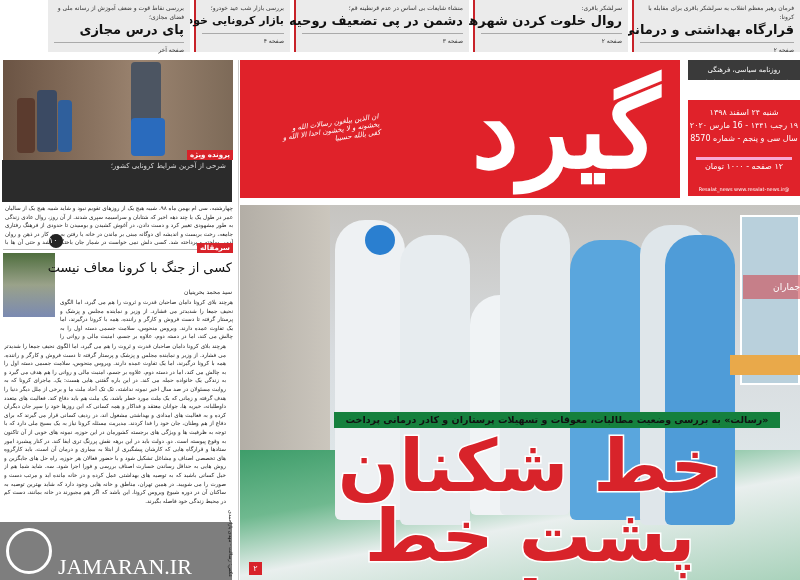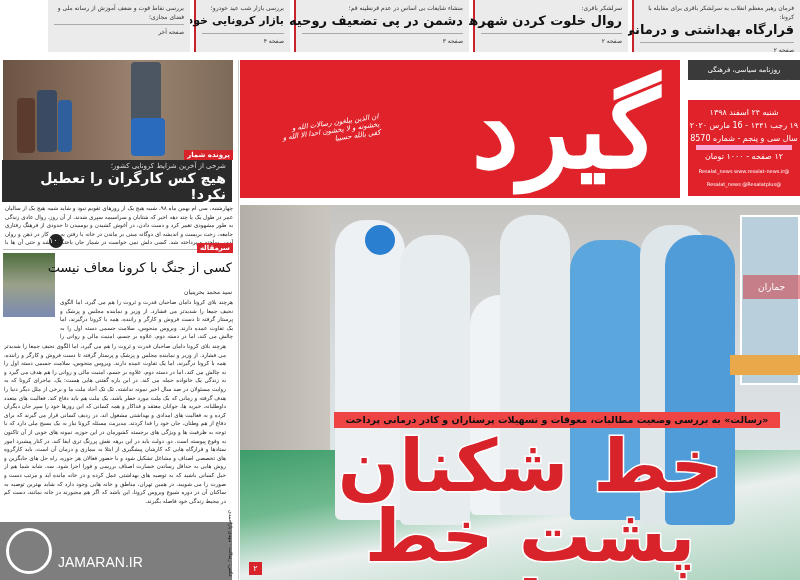--- a/index.html
+++ b/index.html
@@ -23,27 +23,27 @@
 .logo{position:absolute;right:20px;top:0;font-size:106px;color:#fff;font-weight:bold;line-height:140px;font-family:"DejaVu Serif",serif}
 .callig{position:absolute;left:30px;top:60px;width:110px;font-size:7px;color:#fff;transform:rotate(-8deg);font-style:italic}
 .info-dark{position:absolute;left:688px;top:60px;width:112px;height:20px;background:#3a3a3a;color:#fff;font-size:7px;text-align:center;line-height:13px;padding-top:4px}
 .info-red{position:absolute;left:688px;top:100px;width:112px;height:96px;background:#e0222a;color:#fff;text-align:center}
 .info-red .l{font-size:8px;line-height:13px}
 .info-red .soc{font-size:5px;line-height:9px;margin-top:4px}
 .mainphoto{position:absolute;left:240px;top:205px;width:560px;height:375px;background:linear-gradient(180deg,#c6c4c0 0%,#d8dcdf 40%,#dfe7e9 70%,#c5d8d0 100%);overflow:hidden}
 .mp-wall{position:absolute;left:0;top:0;width:90px;height:375px;background:linear-gradient(90deg,#b3aea6,#cbc6bd)}
 .mp-floor{position:absolute;left:0;bottom:0;width:560px;height:130px;background:linear-gradient(170deg,#3e9d6a 0%,#6fb98f 30%,#e9efee 55%,#a9d2bb 100%)}
 .fig{position:absolute;border-radius:30px 30px 6px 6px}
-.sub{position:absolute;left:92px;top:420px;width:452px;background:#ef4444;color:#111;font-size:9.5px;font-weight:bold;text-align:center;line-height:16px;padding:0 4px}
+.sub{position:absolute;left:92px;top:420px;width:452px;background:#15803d;color:#111;font-size:9.5px;font-weight:bold;text-align:center;line-height:16px;padding:0 4px}
 .big{position:absolute;left:250px;width:560px;text-align:center;color:#d8232a;font-weight:bold;font-size:72px;line-height:72px;-webkit-text-stroke:3px #fff;paint-order:stroke fill;font-family:"DejaVu Sans",sans-serif}
 .pbadge{position:absolute;left:249px;top:562px;width:13px;height:13px;background:#d8232a;color:#fff;font-size:8px;text-align:center;line-height:13px}
 .watermark{position:absolute;left:0;top:522px;width:232px;height:58px;background:rgba(20,20,20,.55);color:#fff}
 .watermark .circ{position:absolute;left:6px;top:6px;width:46px;height:46px;border-radius:50%;border:3px solid #fff}
 .watermark .t1{position:absolute;left:58px;top:8px;font-size:17px;direction:ltr;font-family:"Liberation Sans",sans-serif}
-.watermark .t2{position:absolute;left:58px;top:32px;font-size:14px;direction:ltr;font-family:Liberation Sans, sans-serif}
+.watermark .t2{position:absolute;left:58px;top:32px;font-size:22px;direction:ltr;font-family:Liberation Serif, serif}
 .vert{position:absolute;left:228px;top:510px;font-size:5px;writing-mode:vertical-rl;color:#222}
 .editor-photo{position:absolute;left:3px;top:193px;width:52px;height:64px;background:linear-gradient(180deg,#4f6e3e,#9aa28a 50%,#7b8ab2)}
 .divline{position:absolute;left:238px;top:60px;width:1px;height:520px;background:#ccc}
 </style>
 </head>
 <body>
 
 <div class="top">
   <div class="tbox" style="width:168px">
     <div class="kick">فرمان رهبر معظم انقلاب به سرلشکر باقری برای مقابله با کرونا:</div>
@@ -64,77 +64,77 @@
     <div class="pg">صفحه ۳</div>
   </div>
   <div class="tbox" style="width:96px">
     <div class="kick">بررسی بازار شب عید خودرو؛</div>
     <div class="hd" style="font-size:11px">بازار کرونایی خودرو</div>
     <div class="rule"></div>
     <div class="pg">صفحه ۴</div>
   </div>
   <div class="tbox" style="width:142px;border-left:none">
     <div class="kick">بررسی نقاط قوت و ضعف آموزش از رسانه ملی و فضای مجازی؛</div>
+    <div class="hd">پای درس مجازی</div>
     <div class="rule"></div>
     <div class="pg">صفحه آخر</div>
   </div>
 </div>
 
 <div class="masthead">
   <div class="logo">گیرد</div>
   <div class="callig">ان الذین یبلغون رسالات الله و یخشونه و لا یخشون احدا الا الله و کفی بالله حسیبا</div>
 </div>
 
 <div class="info-dark">
   <div>روزنامه سیاسی، فرهنگی</div>
   <div>کرونایی و اجتماعی صبح ایران</div>
 </div>
 <div class="info-red">
   <div class="l" style="margin-top:6px">شنبه ۲۴ اسفند ۱۳۹۸</div>
   <div class="l">۱۹ رجب ۱۴۴۱ - 16 مارس ۲۰۲۰</div>
   <div class="l">سال سی و پنجم - شماره 8570</div>
-  <div class="l" style="border-top:5px solid #f9a8d4;margin:0 8px">۱۲ صفحه - ۱۰۰۰ تومان</div>
+  <div class="l" style="border-top:3px solid #f9a8d4;margin:12px 8px">۱۲ صفحه - ۱۰۰۰ تومان</div>
   <div class="soc">@Resalat_news   www.resalat-news.ir</div>
   <div class="soc">@Resalat_news   @Resalatplus</div>
 </div>
 
 <div class="mainphoto">
   <div class="mp-wall"></div>
   <div class="mp-floor"></div>
   <div class="fig" style="left:95px;top:15px;width:70px;height:300px;background:#eef1f3"></div>
   <div class="fig" style="left:125px;top:20px;width:30px;height:30px;background:#2a7fd0;border-radius:50%"></div>
   <div class="fig" style="left:160px;top:30px;width:70px;height:290px;background:#e7ecef"></div>
   <div class="fig" style="left:230px;top:90px;width:65px;height:220px;background:#f0f3f5"></div>
   <div class="fig" style="left:260px;top:10px;width:70px;height:300px;background:#e6ebee"></div>
   <div class="fig" style="left:330px;top:35px;width:80px;height:280px;background:#5aa6dd"></div>
   <div class="fig" style="left:400px;top:20px;width:70px;height:300px;background:#dfe6ea"></div>
   <div class="fig" style="left:425px;top:30px;width:70px;height:290px;background:#4f9cd8"></div>
   <div style="position:absolute;left:500px;top:10px;width:60px;height:170px;background:#b9d0dc;border:2px solid #fff"></div>
-  <div style="position:absolute;left:503px;top:70px;width:57px;height:24px;background:rgba(210,60,70,.55);color:#fff;font-size:9px;text-align:center;line-height:24px">جماران</div>
+  <div style="position:absolute;left:503px;top:70px;width:57px;height:24px;background:rgba(210,60,70,.55);color:#fff;font-size:9px;line-height:24px">جماران</div>
   <div style="position:absolute;left:490px;top:150px;width:70px;height:20px;background:#e9a94a"></div>
 </div>
 
 <div class="sub" style="left:334px;top:412px;width:446px">«رسالت» به بررسی وضعیت مطالبات، معوقات و تسهیلات پرستاران و کادر درمانی پرداخت</div>
 <div class="big" style="top:430px">خط شکنان</div>
 <div class="big" style="top:500px">پشت خط حمایت</div>
 <div class="pbadge">۲</div>
 
 <div class="divline"></div>
 <div class="left">
   <div class="photo1">
     <div class="worker" style="left:14px;top:38px;width:18px;height:55px;background:#5b3b2e"></div>
     <div class="worker" style="left:34px;top:30px;width:20px;height:62px;background:#3b4a63"></div>
     <div class="worker" style="left:55px;top:40px;width:14px;height:52px;background:#2f5f9c"></div>
     <div class="worker" style="left:128px;top:2px;width:30px;height:90px;background:#4c5562"></div>
     <div class="worker" style="left:128px;top:58px;width:34px;height:38px;background:#2a6bbd"></div>
   </div>
-  <div class="tagred" style="right:5px;top:90px">پرونده شمار</div>
+  <div class="tagred" style="right:5px;top:90px">پرونده ویژه</div>
   <div class="darkbox">
     <div class="k">شرحی از آخرین شرایط کرونایی کشور؛</div>
-    <div class="h">هیچ کس کارگران را تعطیل نکرد!</div>
   </div>
   <div class="body-text" style="left:5px;top:144px;width:228px;height:44px;overflow:hidden">چهارشنبه، سی ام بهمن ماه ۹۸، شبیه هیچ یک از روزهای تقویم نبود و شاید شبیه هیچ یک از سالیان عمر در طول یک یا چند دهه اخیر که شتابان و سراسیمه سپری شدند. از آن روز، روال عادی زندگی به طور مشهودی تغییر کرد و دست دادن، در آغوش کشیدن و بوسیدن تا حدودی از فرهنگ رفتاری جامعه، رخت بربست و اندیشه ای دوگانه مبنی بر ماندن در خانه یا رفتن به سر کار در ذهن و روان آدمی ساخته و پرداخته شد. کسی دلش نمی خواست در شمار جان باختگان باشد و حتی آن ها با ویروسی کوچک تر از ۰.۲ میکرون خانه باید.</div>
   <div class="num" style="left:49px;top:174px">۱۰</div>
   <div style="position:absolute;left:3px;top:189px;width:230px;height:1px;background:#bbb"></div>
   <div class="tagred" style="right:5px;top:183px">سرمقاله</div>
   <div class="editor-photo"></div>
   <div style="position:absolute;right:6px;top:200px;font-size:13px;font-weight:normal;color:#111">کسی از جنگ با کرونا معاف نیست</div>
   <div style="position:absolute;right:6px;top:228px;font-size:6px;color:#222">سید محمد بحرینیان</div>
   <div class="body-text" style="left:60px;top:238px;width:173px;height:44px;overflow:hidden">هرچند بلای کرونا دامان صاحبان قدرت و ثروت را هم می گیرد، اما الگوی نحیف جمعا را شدیدتر می فشارد. از وزیر و نماینده مجلس و پزشک و پرستار گرفته تا دست فروش و کارگر و راننده، همه با کرونا درگیرند، اما یک تفاوت عمده دارند. ویروس منحوس، سلامت جسمی دسته اول را به چالش می کند، اما در دسته دوم، علاوه بر جسم، امنیت مالی و روانی را هم هدف می گیرد و به زندگی یک خانواده حمله می کند. در این باره گفتنی هایی هست: یک. ماجرای کرونا که به روایت مسئولان در صد سال اخیر نمونه نداشته، تک تک آحاد ملت ما و برخی از ملل دیگر دنیا را هدف گرفته و زمانی که یک ملت مورد خطر باشد، یک ملت هم باید دفاع کند. فعالیت های متعدد داوطلبانه، خیریه ها، جوانان معتقد و فداکار و همه کسانی که این روزها خود را سپر جان دیگران کرده و به فعالیت های امدادی و بهداشتی مشغول اند، در ردیف کسانی قرار می گیرند که برای دفاع از هم وطنان، جان خود را فدا کردند. مدیریت مسئله کرونا نیاز به یک بسیج ملی دارد که با توجه به ظرفیت ها و ویژگی های برجسته کشورمان در این حوزه، نمونه های خوبی از آن تاکنون به وقوع پیوسته است. دو. دولت باید در این برهه نقش پررنگ تری ایفا کند. در کنار پیشبرد امور ستادها و قرارگاه هایی که کارشان پیشگیری از ابتلا به بیماری و درمان آن است، باید کارگروه های تخصصی اصناف و مشاغل تشکیل شود و با حضور فعالان هر حوزه، راه حل های جایگزین و روش هایی به حداقل رساندن خسارت اصناف بررسی و فورا اجرا شود. سه. شاید شما هم از خیل کسانی باشید که به توصیه های بهداشتی عمل کرده و در خانه مانده اید و مرتب دست و صورت را می شویید. در همین تهران، مناطق و خانه هایی وجود دارد که شاید بهترین توصیه به ساکنان آن در دوره شیوع ویروس کرونا، این باشد که اگر هم مجبورند در خانه بمانند، دست کم در محیط زندگی خود فاصله بگیرند.</div>
   <div class="body-text" style="left:4px;top:282px;width:222px;height:238px;overflow:hidden">هرچند بلای کرونا دامان صاحبان قدرت و ثروت را هم می گیرد، اما الگوی نحیف جمعا را شدیدتر می فشارد. از وزیر و نماینده مجلس و پزشک و پرستار گرفته تا دست فروش و کارگر و راننده، همه با کرونا درگیرند، اما یک تفاوت عمده دارند. ویروس منحوس، سلامت جسمی دسته اول را به چالش می کند، اما در دسته دوم، علاوه بر جسم، امنیت مالی و روانی را هم هدف می گیرد و به زندگی یک خانواده حمله می کند. در این باره گفتنی هایی هست: یک. ماجرای کرونا که به روایت مسئولان در صد سال اخیر نمونه نداشته، تک تک آحاد ملت ما و برخی از ملل دیگر دنیا را هدف گرفته و زمانی که یک ملت مورد خطر باشد، یک ملت هم باید دفاع کند. فعالیت های متعدد داوطلبانه، خیریه ها، جوانان معتقد و فداکار و همه کسانی که این روزها خود را سپر جان دیگران کرده و به فعالیت های امدادی و بهداشتی مشغول اند، در ردیف کسانی قرار می گیرند که برای دفاع از هم وطنان، جان خود را فدا کردند. مدیریت مسئله کرونا نیاز به یک بسیج ملی دارد که با توجه به ظرفیت ها و ویژگی های برجسته کشورمان در این حوزه، نمونه های خوبی از آن تاکنون به وقوع پیوسته است. دو. دولت باید در این برهه نقش پررنگ تری ایفا کند. در کنار پیشبرد امور ستادها و قرارگاه هایی که کارشان پیشگیری از ابتلا به بیماری و درمان آن است، باید کارگروه های تخصصی اصناف و مشاغل تشکیل شود و با حضور فعالان هر حوزه، راه حل های جایگزین و روش هایی به حداقل رساندن خسارت اصناف بررسی و فورا اجرا شود. سه. شاید شما هم از خیل کسانی باشید که به توصیه های بهداشتی عمل کرده و در خانه مانده اید و مرتب دست و صورت را می شویید. در همین تهران، مناطق و خانه هایی وجود دارد که شاید بهترین توصیه به ساکنان آن در دوره شیوع ویروس کرونا، این باشد که اگر هم مجبورند در خانه بمانند، دست کم در محیط زندگی خود فاصله بگیرند.</div>

